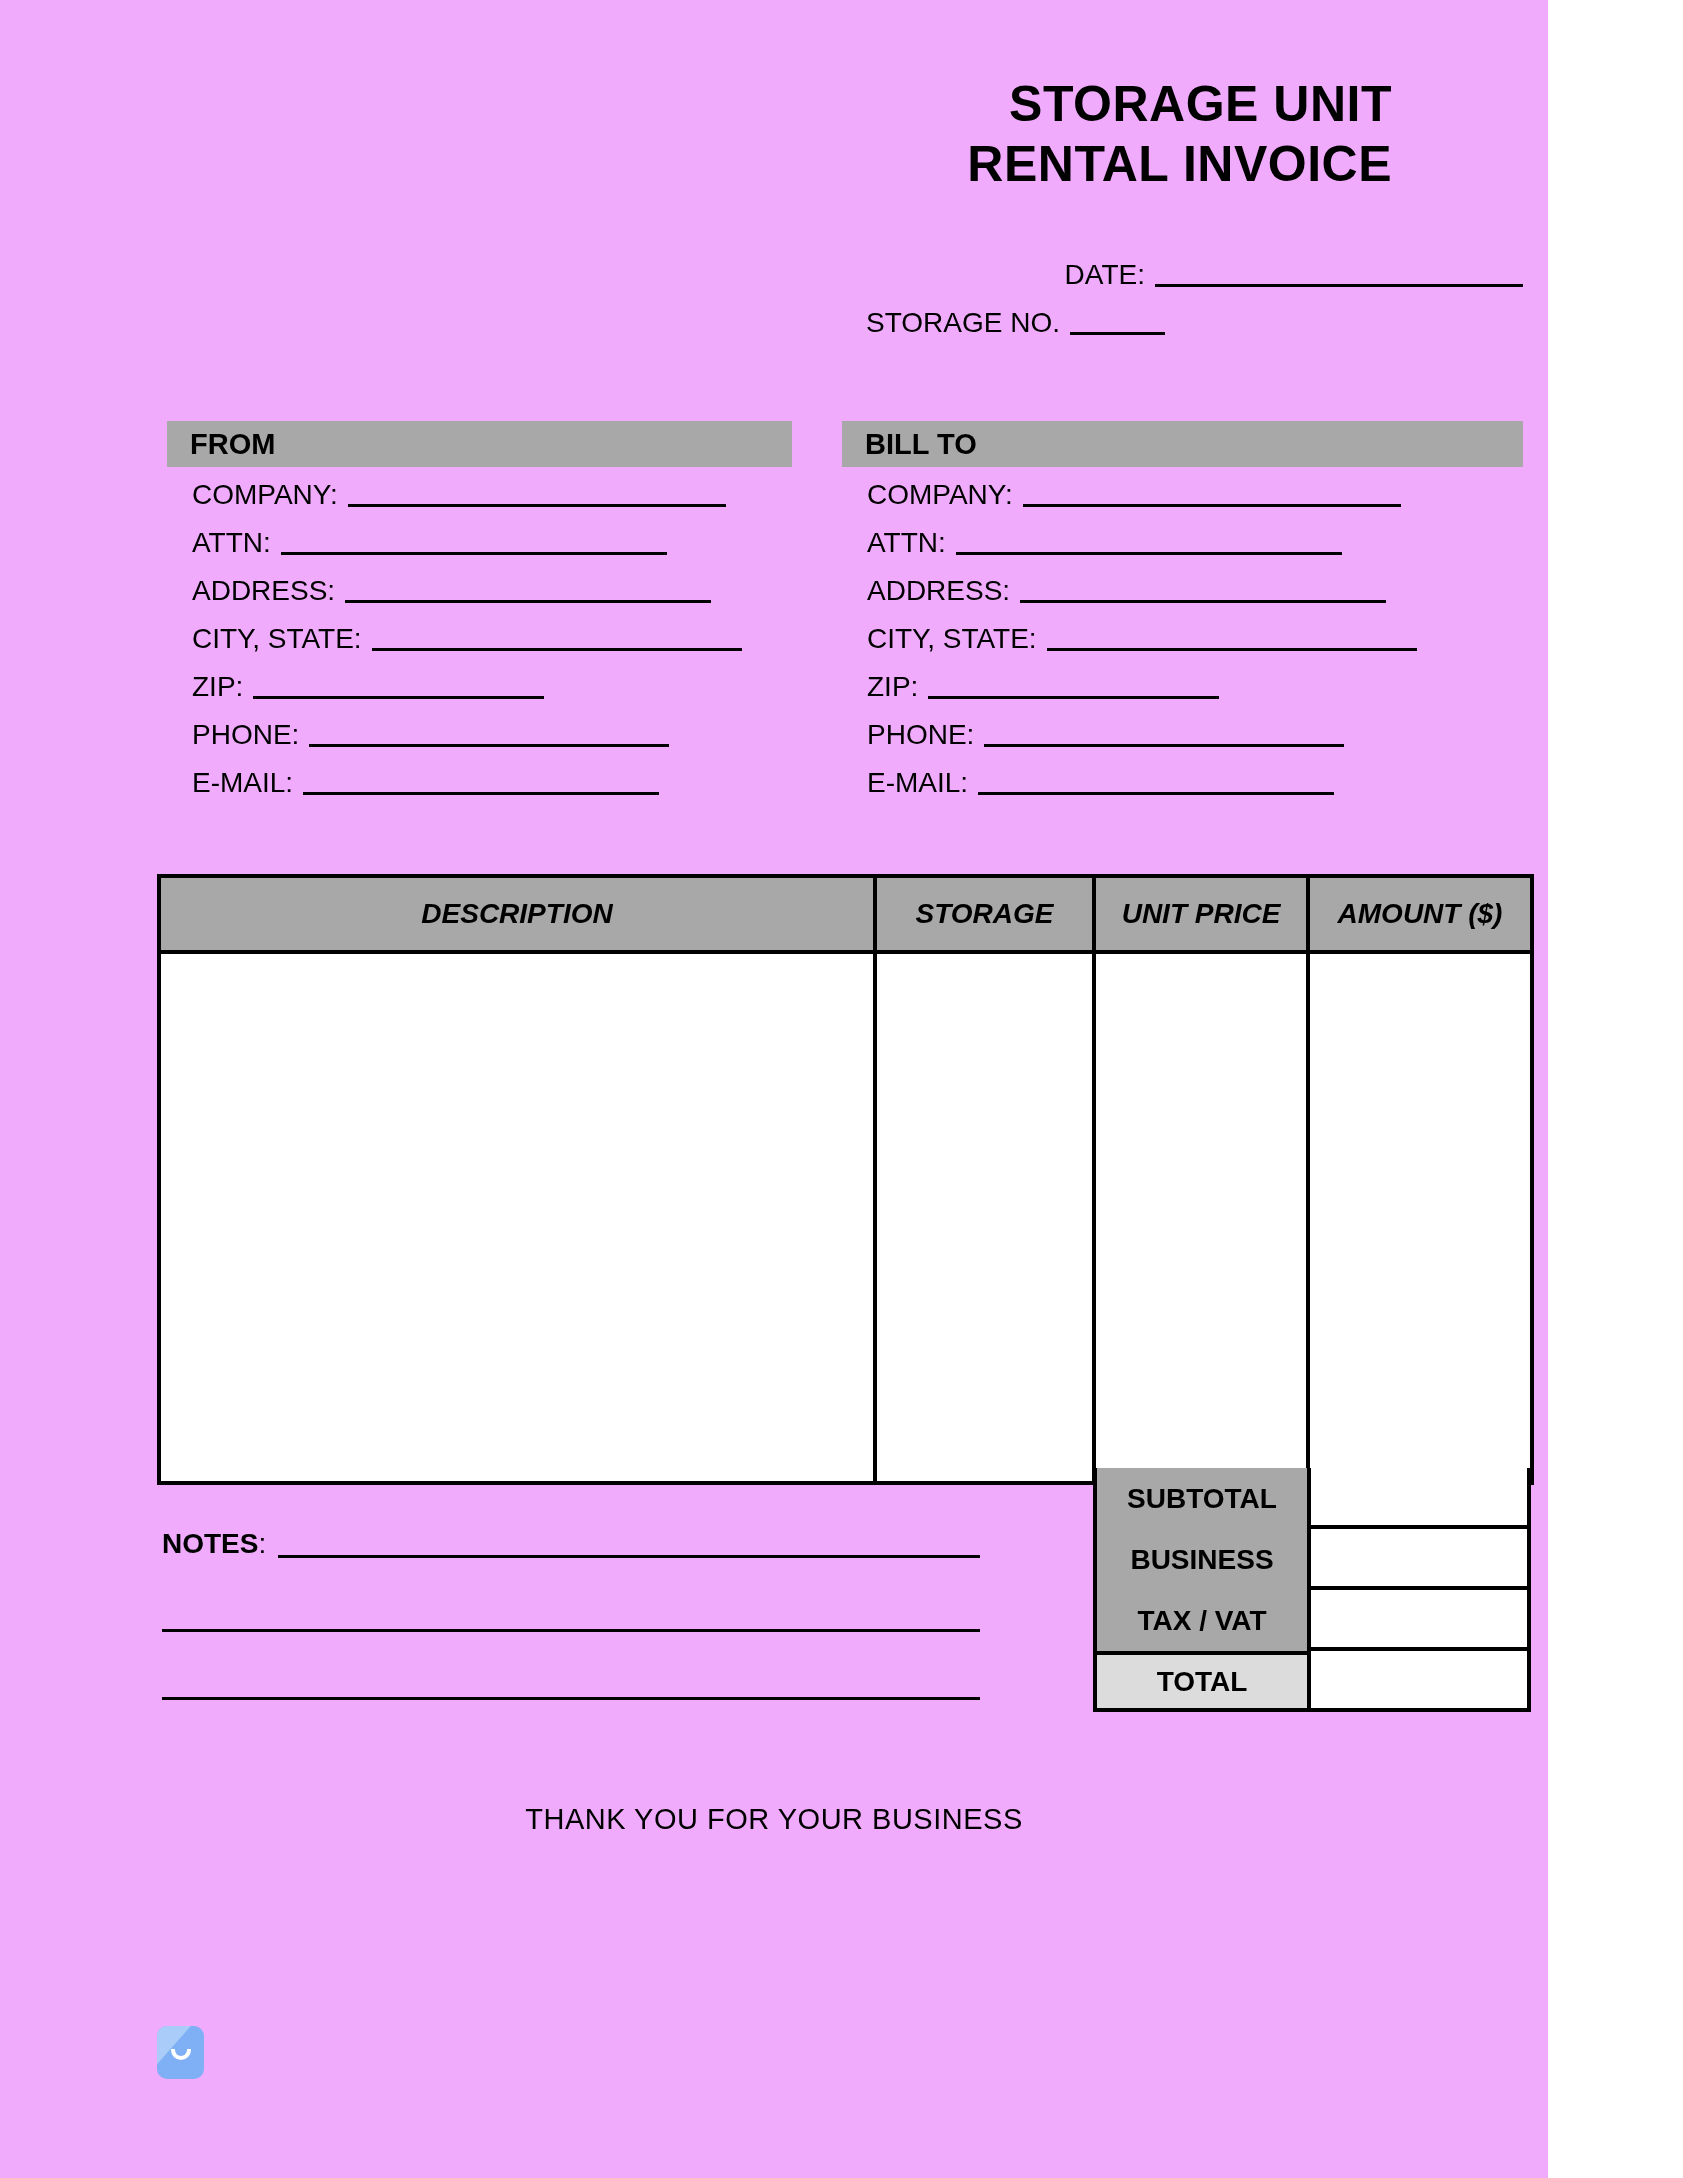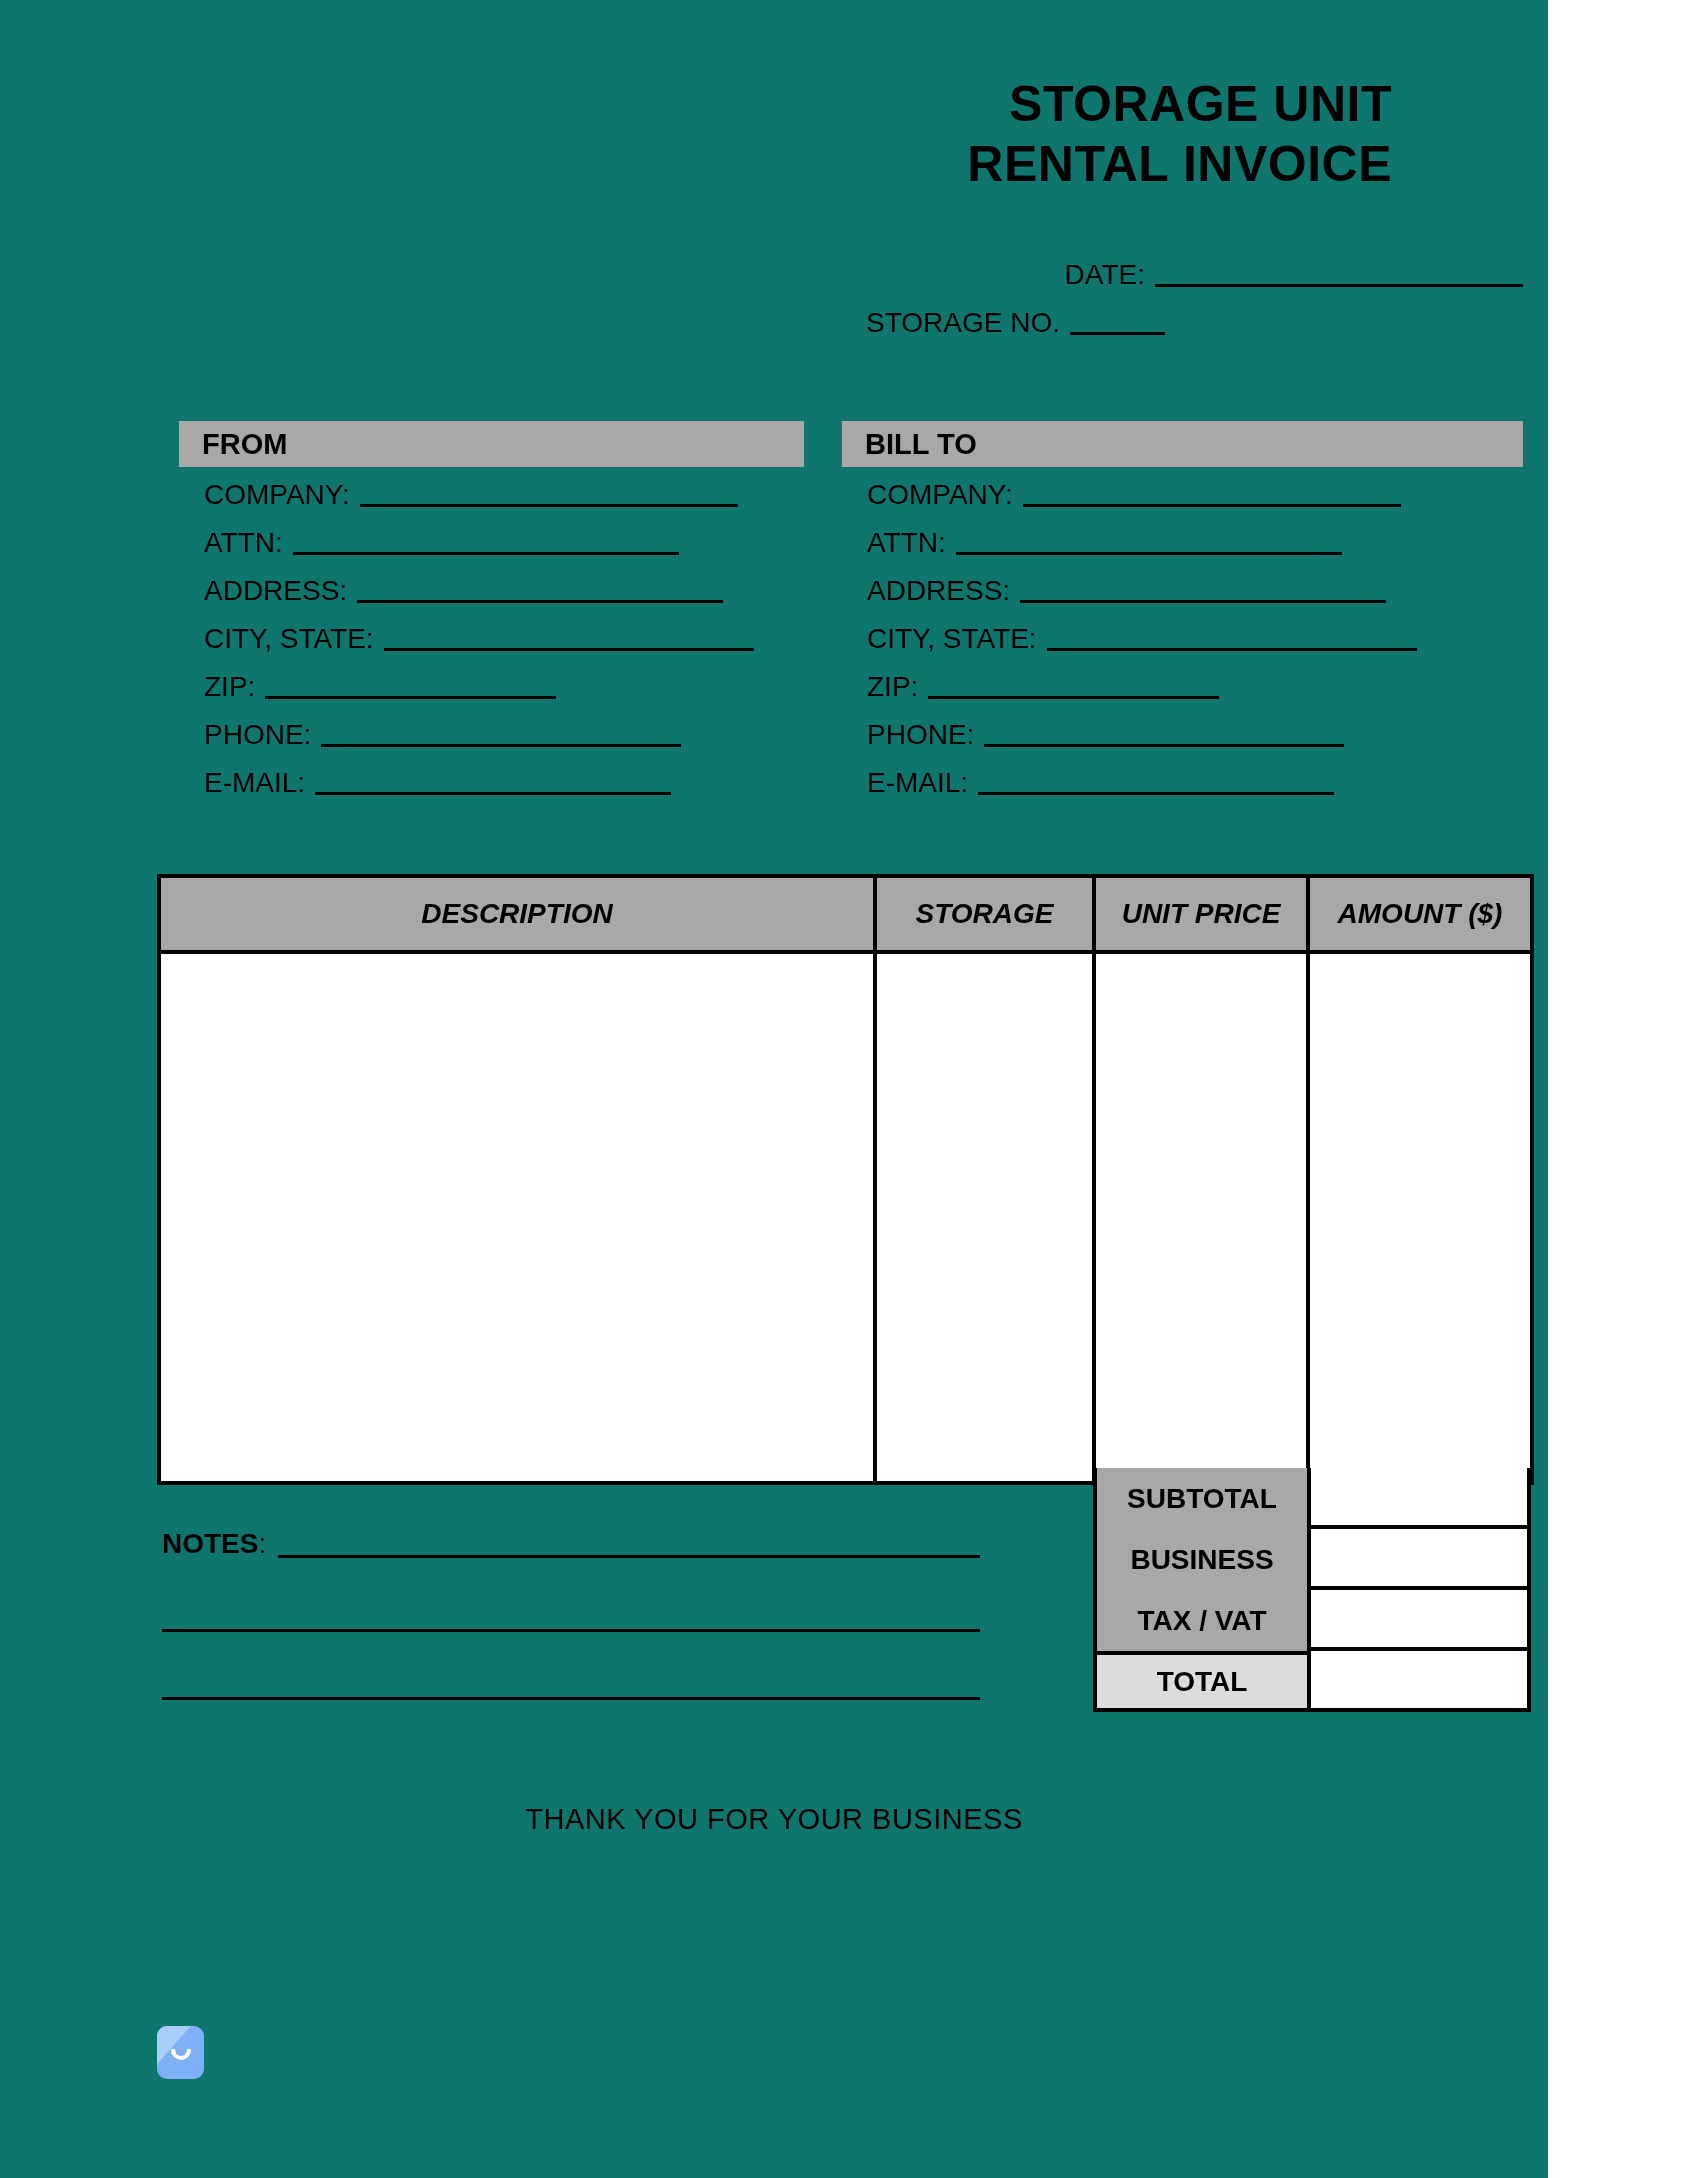--- a/index.html
+++ b/index.html
@@ -3,21 +3,21 @@
 <meta charset="utf-8">
 <style>
   * { margin: 0; padding: 0; box-sizing: border-box; }
   html, body { background: #ffffff; }
   body { font-family: "Liberation Sans", sans-serif; color: #000; }
 
   .page {
     position: relative;
     width: 1548px;
     height: 2178px;
-    background: #0f766e;
+    background: #f0abfc;
     overflow: hidden;
   }
 
   
   .title {
     position: absolute;
     top: 74px;
     right: 156px;
     text-align: right;
     font-size: 50px;
@@ -31,21 +31,21 @@
     height: 46px;
     background: #a8a8a8;
     display: flex;
     align-items: center;
     padding-left: 23px;
     font-size: 29px;
     font-weight: bold;
   }
 
   .details-section { position: absolute; left: 842px; top: 247px; width: 681px; }
-  .from-section    { position: absolute; left: 179px; top: 421px; width: 625px; }
+  .from-section    { position: absolute; left: 167px; top: 421px; width: 625px; }
   .billto-section  { position: absolute; left: 842px; top: 421px; width: 681px; }
 
   .field-row {
     display: flex;
     align-items: flex-end;
     height: 48px;
     padding-left: 25px;
     font-size: 28px;
   }
   .field-row .flabel { line-height: 40px; white-space: nowrap; }

